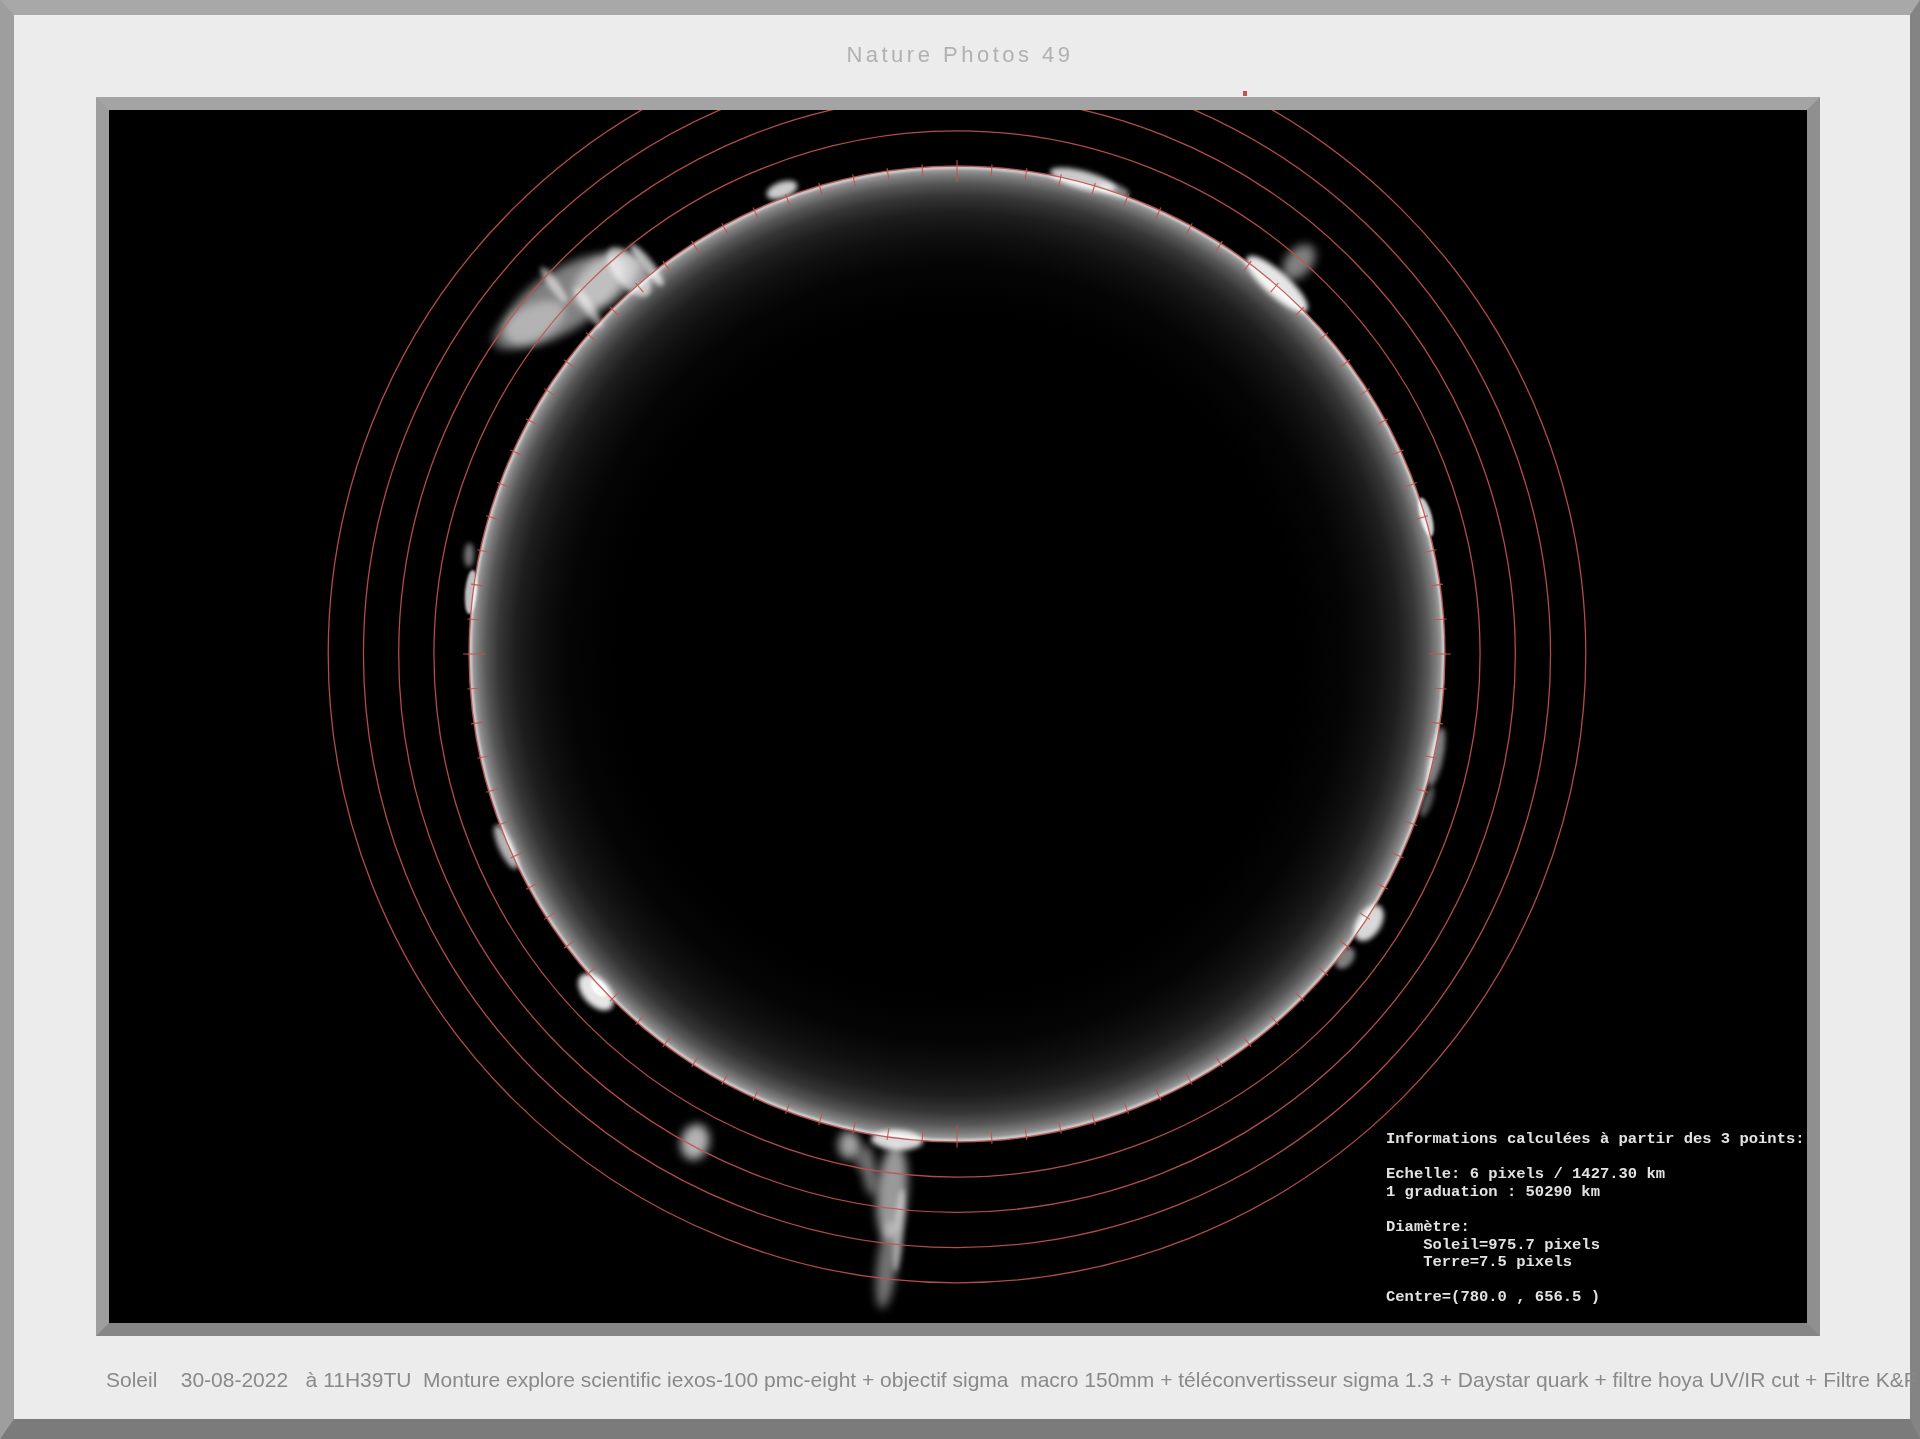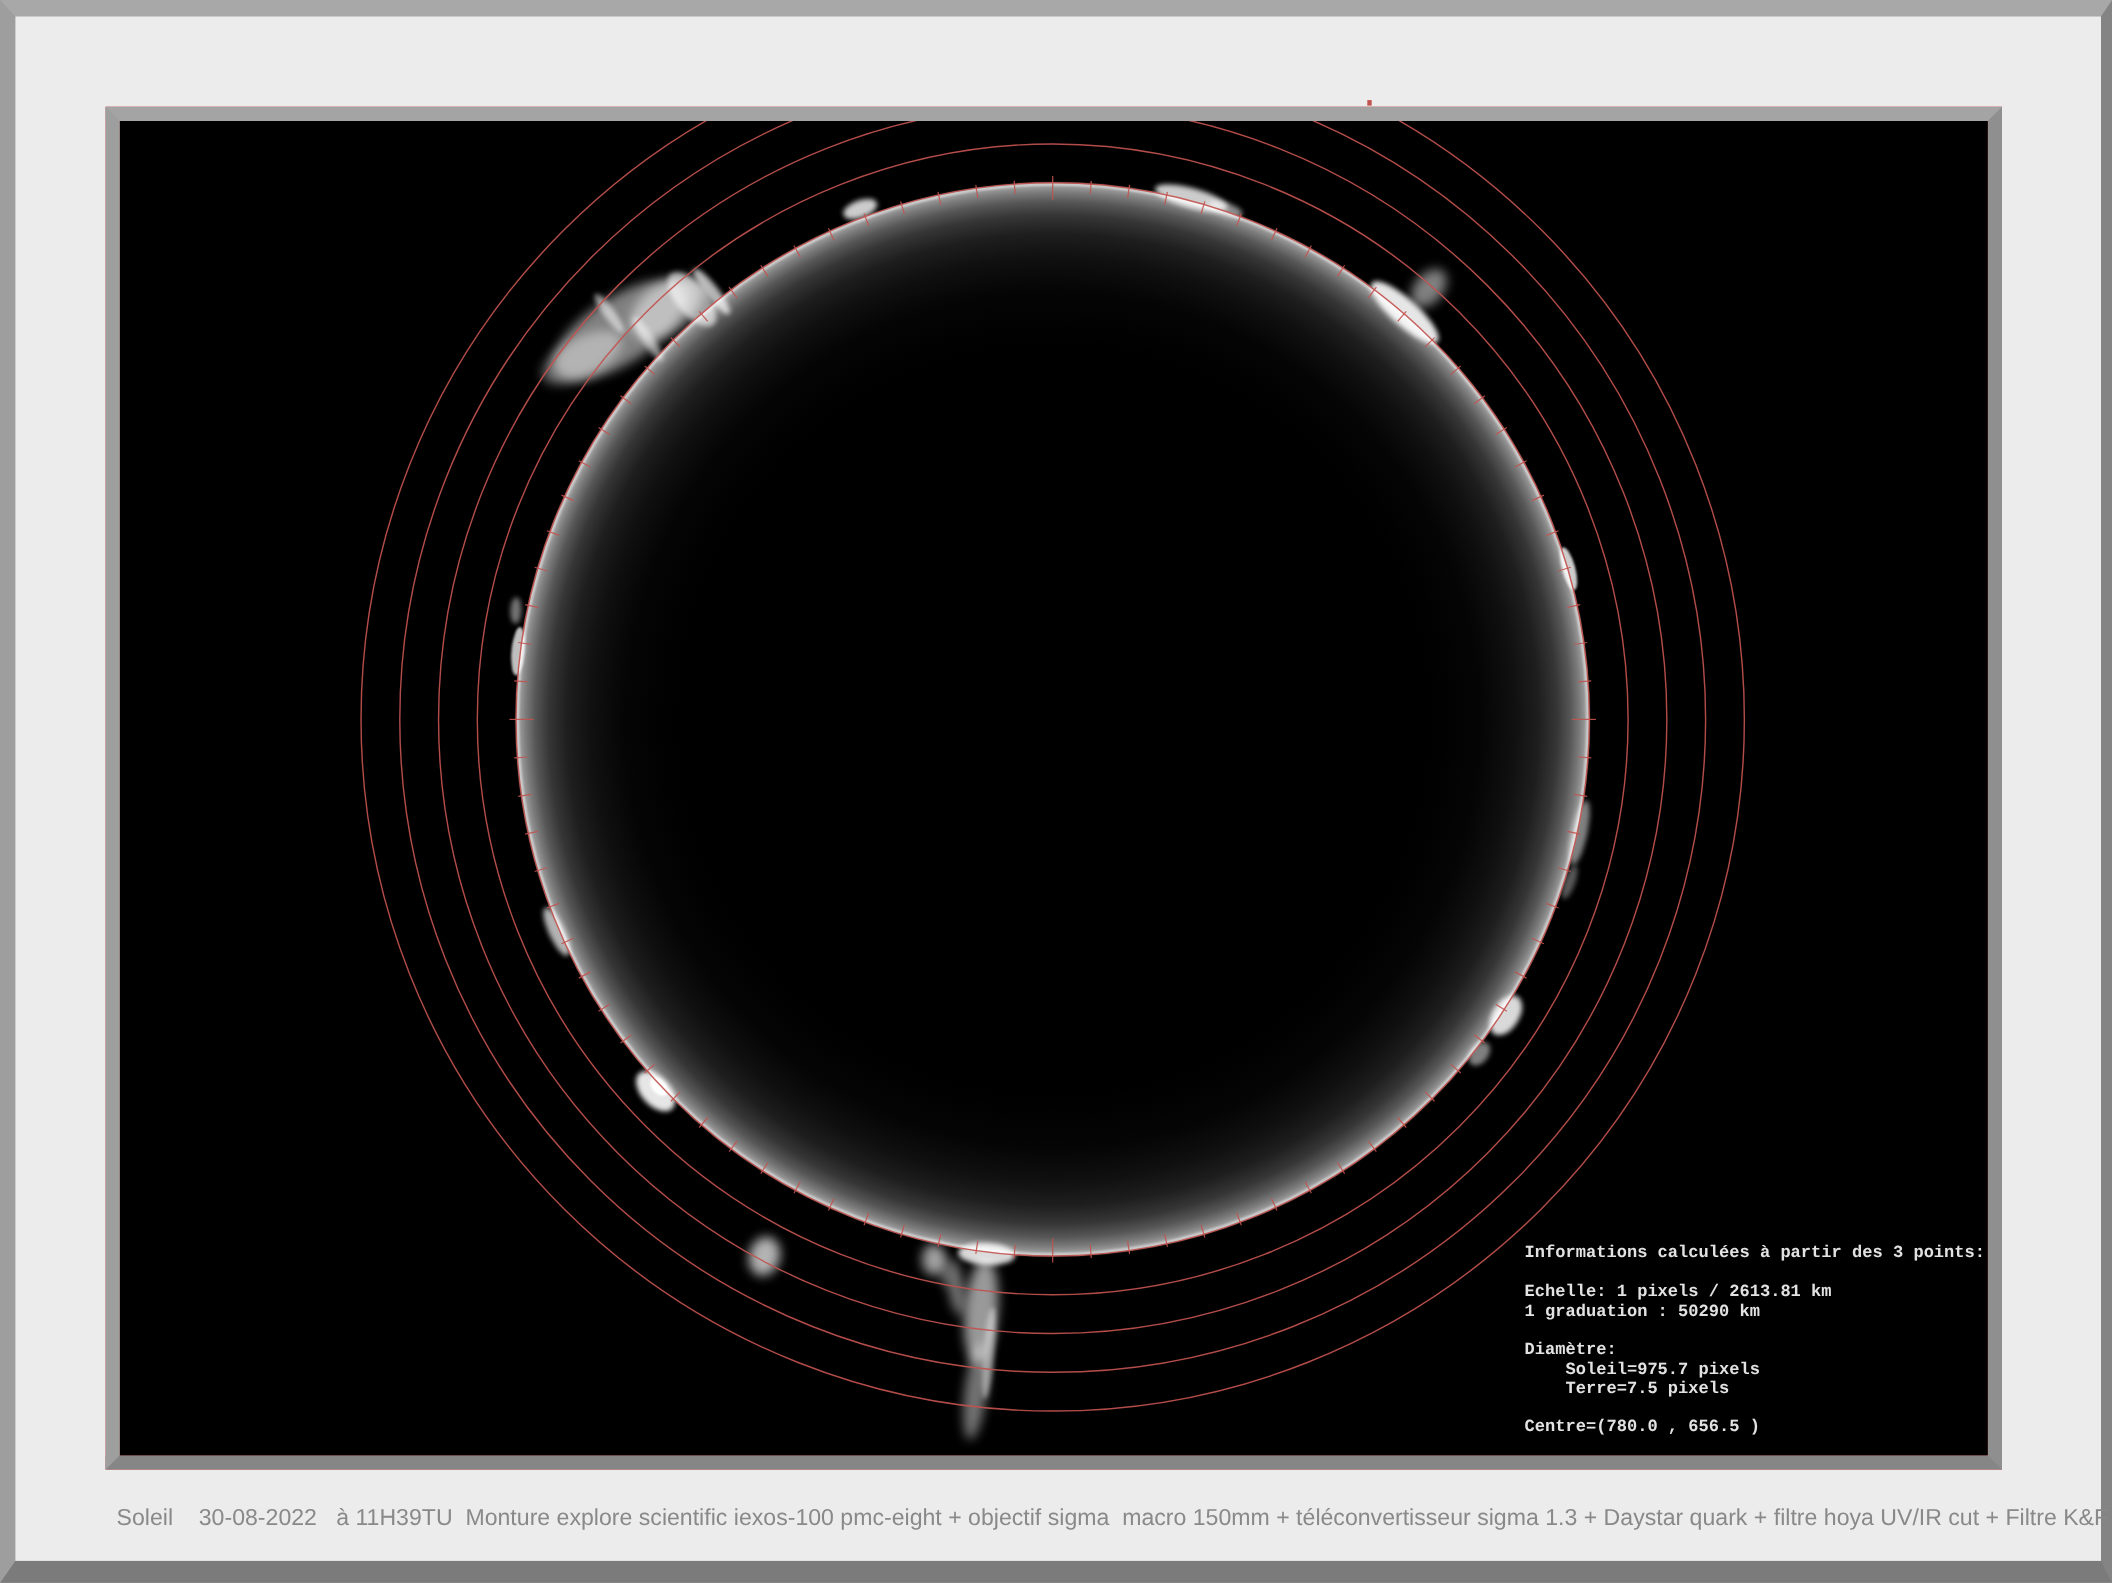--- a/index.html
+++ b/index.html
@@ -18,20 +18,21 @@
   .clipped-tick-mark{position:absolute;left:1243px;top:91px;width:4px;height:5px;background:#c1534f;}
   .photo-caption{position:absolute;left:106px;top:1368px;width:1790px;color:#898989;
     font-size:21px;white-space:pre;letter-spacing:0px;}
 </style>
 </head>
 <body>
 
 <div id="page">
   <div class="outer-bevel"></div>
 
+  <div class="page-title">Nature Photos 49</div>
 
   <div class="clipped-tick-mark"></div>
 
   <div class="photo-frame">
     <div class="photo-inner">
       <svg id="sun-svg" width="1698" height="1213" viewBox="0 0 1698 1213">
           <defs>
             <radialGradient id="glow" gradientUnits="userSpaceOnUse" cx="848" cy="544" r="487.85">
               <stop offset="0.7" stop-color="#000000"></stop>
               <stop offset="0.8" stop-color="#050505"></stop>
@@ -176,21 +177,21 @@
           <line x1="644.1" y1="97.5" x2="649.1" y2="108.4" stroke="#c1534f" stroke-width="1.1" opacity="0.92"></line>
           <line x1="676.5" y1="84.1" x2="680.7" y2="95.3" stroke="#c1534f" stroke-width="1.1" opacity="0.92"></line>
           <line x1="709.7" y1="73.0" x2="713.1" y2="84.5" stroke="#c1534f" stroke-width="1.1" opacity="0.92"></line>
           <line x1="743.7" y1="64.4" x2="746.2" y2="76.1" stroke="#c1534f" stroke-width="1.1" opacity="0.92"></line>
           <line x1="778.1" y1="58.1" x2="779.9" y2="70.0" stroke="#c1534f" stroke-width="1.1" opacity="0.92"></line>
           <line x1="813.0" y1="54.4" x2="813.8" y2="66.4" stroke="#c1534f" stroke-width="1.1" opacity="0.92"></line>
         </svg>
       <div class="info-panel">
         <div class="info-line">Informations calculées à partir des 3 points:</div>
         <div class="info-line"></div>
-        <div class="info-line">Echelle: 1 pixels / 2613.81 km</div>
+        <div class="info-line">Echelle: 6 pixels / 1427.30 km</div>
         <div class="info-line">1 graduation : 50290 km</div>
         <div class="info-line"></div>
         <div class="info-line">Diamètre:</div>
         <div class="info-line">    Soleil=975.7 pixels</div>
         <div class="info-line">    Terre=7.5 pixels</div>
         <div class="info-line"></div>
         <div class="info-line">Centre=(780.0 , 656.5 )</div>
       </div>
     </div>
   </div>

